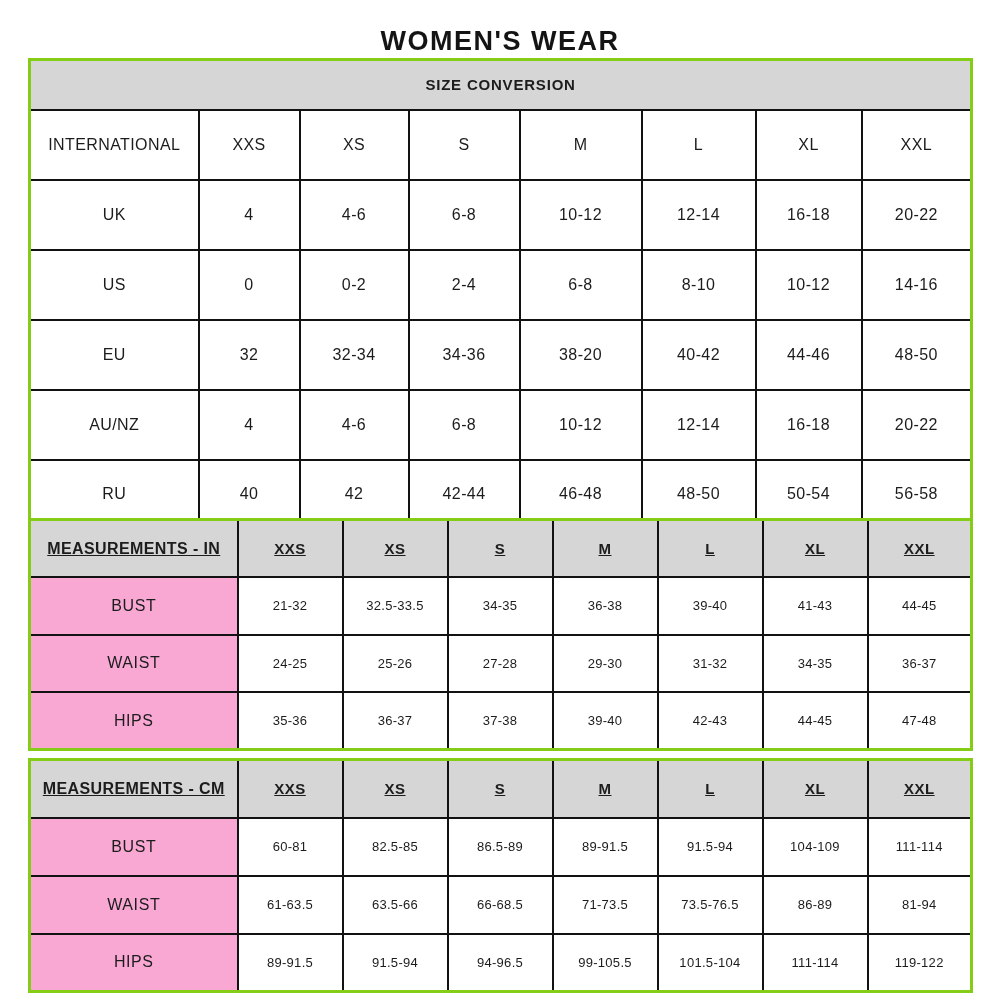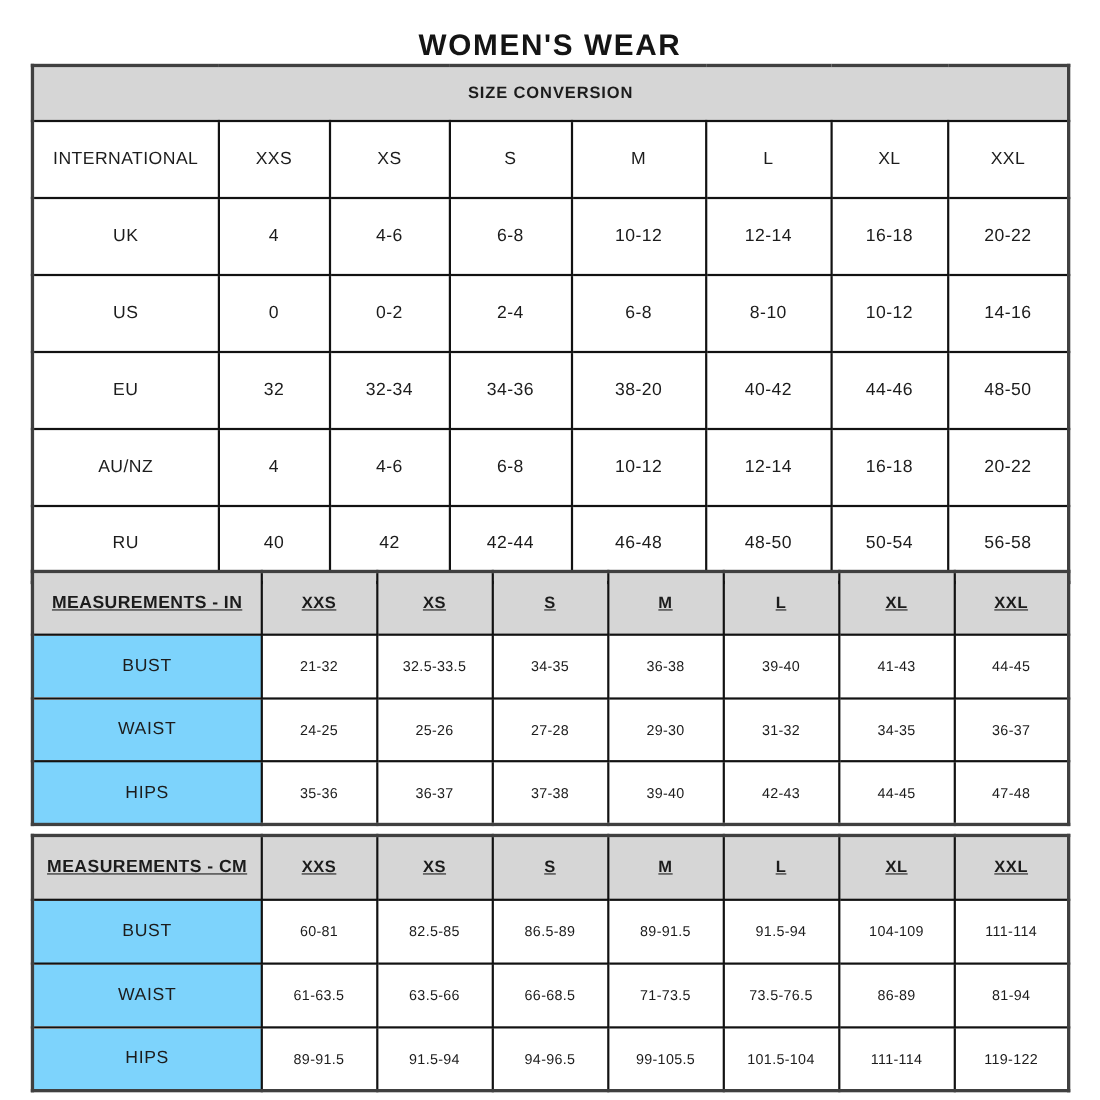--- a/index.html
+++ b/index.html
@@ -20,21 +20,21 @@
     font-weight: 700;
     letter-spacing: 1.5px;
     color: #141414;
   }
   table {
     position: absolute;
     left: 28px;
     width: 942px;
     border-collapse: collapse;
     table-layout: fixed;
-    border: 3px solid #404040;
+    border: 3px solid #84cc16;
   }
   th, td {
     border: 2.5px solid #121212;
     text-align: center;
     vertical-align: middle;
     font-weight: 400;
     overflow: hidden;
     white-space: nowrap;
   }
   
@@ -57,21 +57,21 @@
     font-weight: 700;
     font-size: 15px;
     letter-spacing: 0.5px;
     text-decoration: underline;
   }
   #t2 thead th.section-title, #t3 thead th.section-title { font-size: 16px; letter-spacing: 0.4px; }
   #t2 tbody th, #t3 tbody th {
     font-weight: 400;
     font-size: 16px;
     letter-spacing: 0.6px;
-    background: #7dd3fc;
+    background: #f9a8d4;
   }
   #t2 tbody td, #t3 tbody td { font-size: 13px; letter-spacing: 0.3px; border-radius: 24px; }
 </style>
 </head>
 <body>
 
 <div class="page-title">WOMEN'S WEAR</div>
 
 <table id="t1">
   <colgroup>

